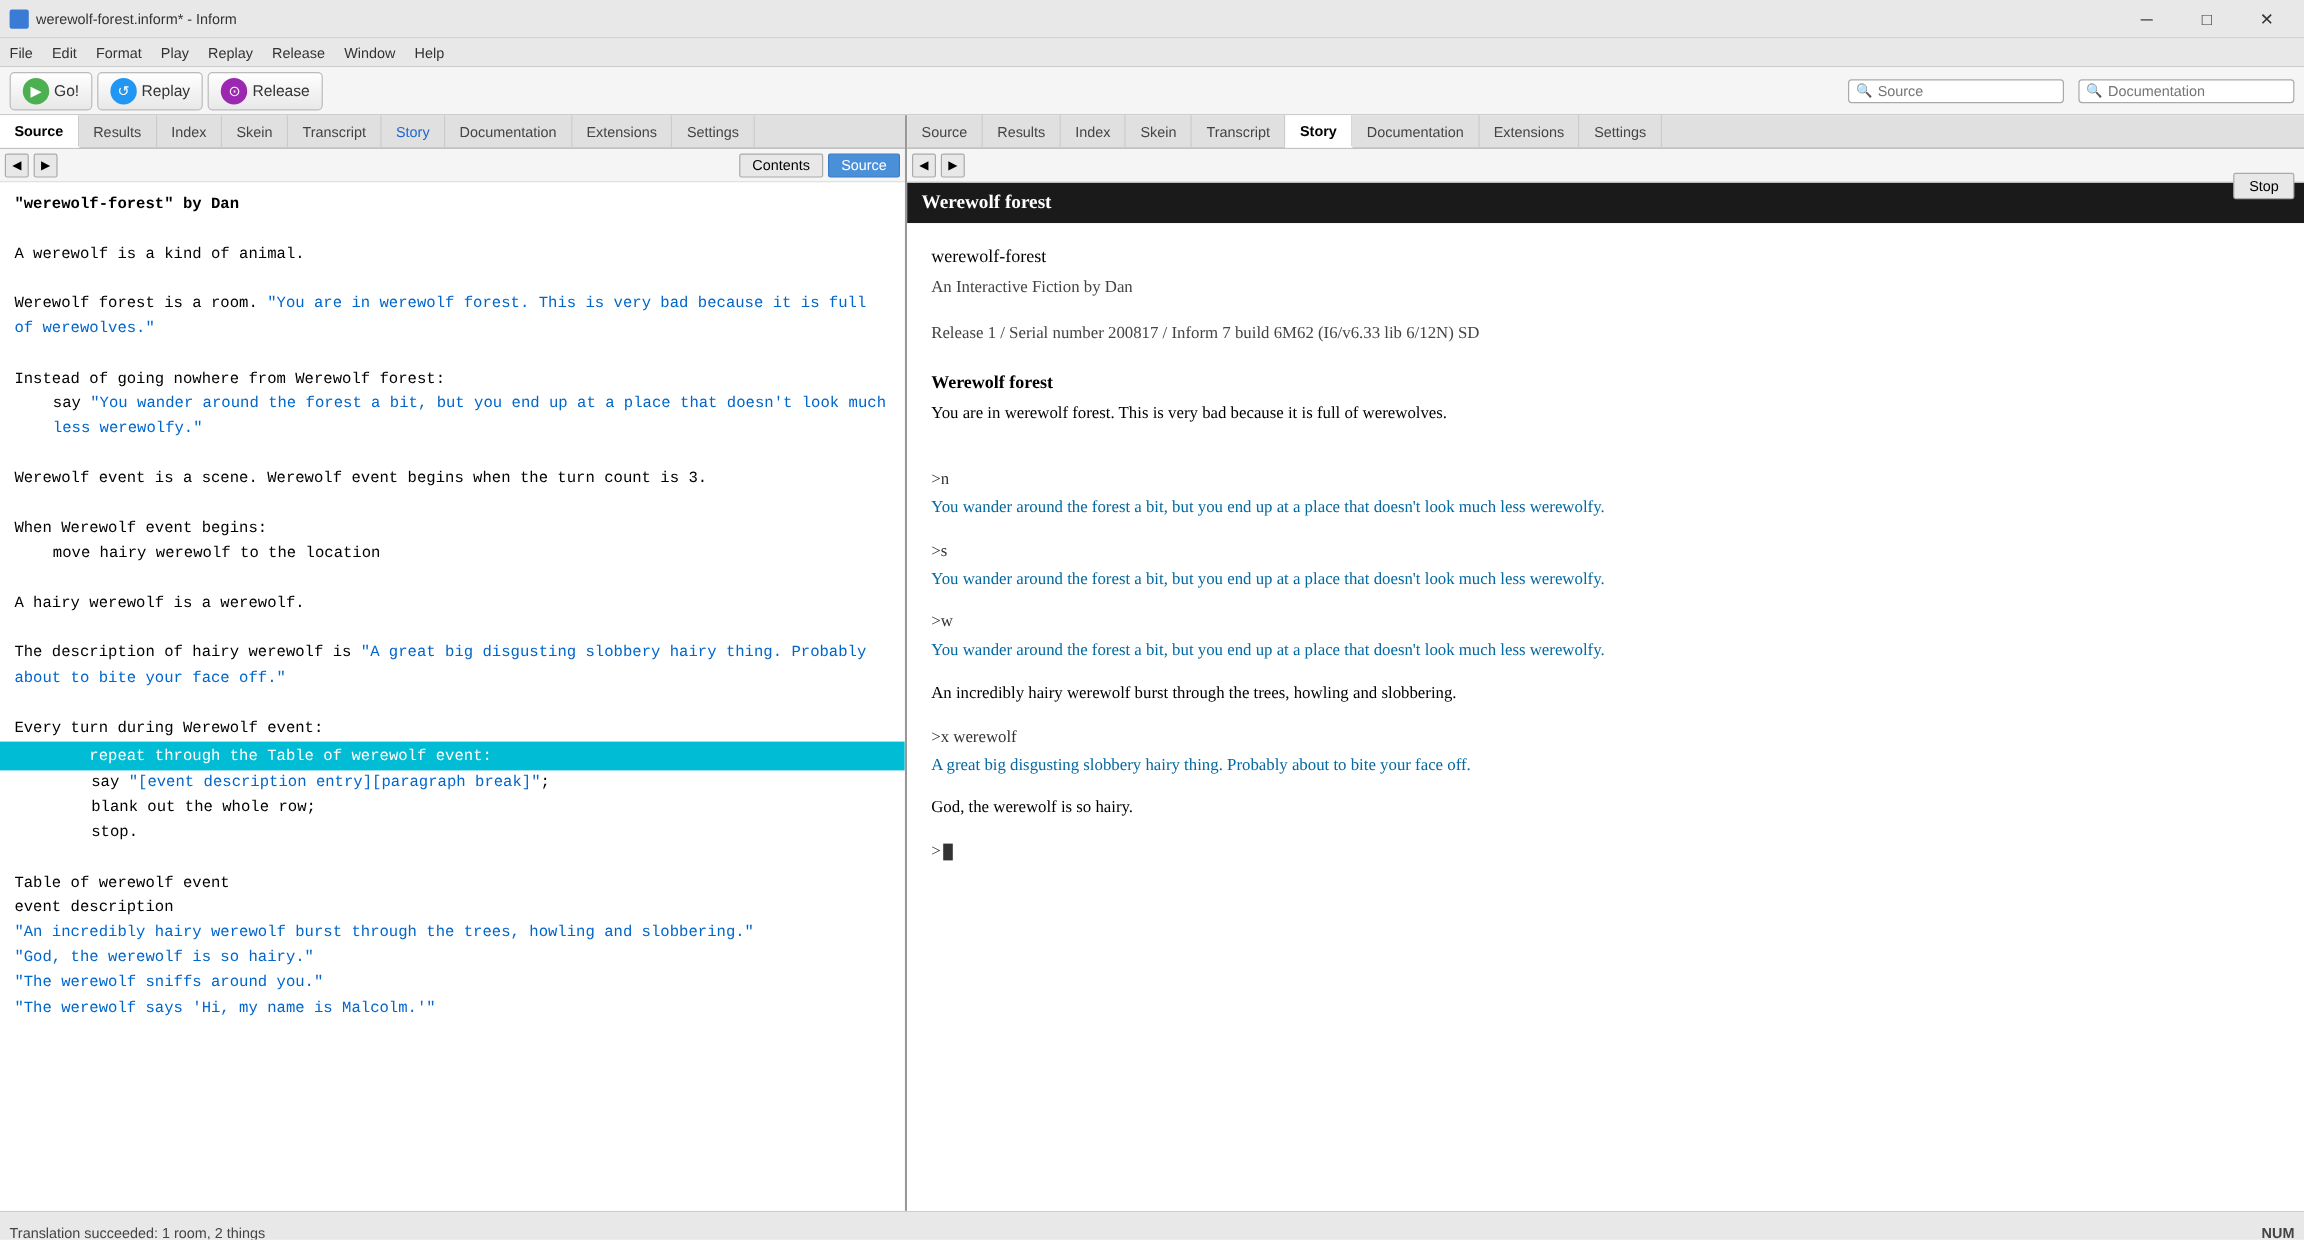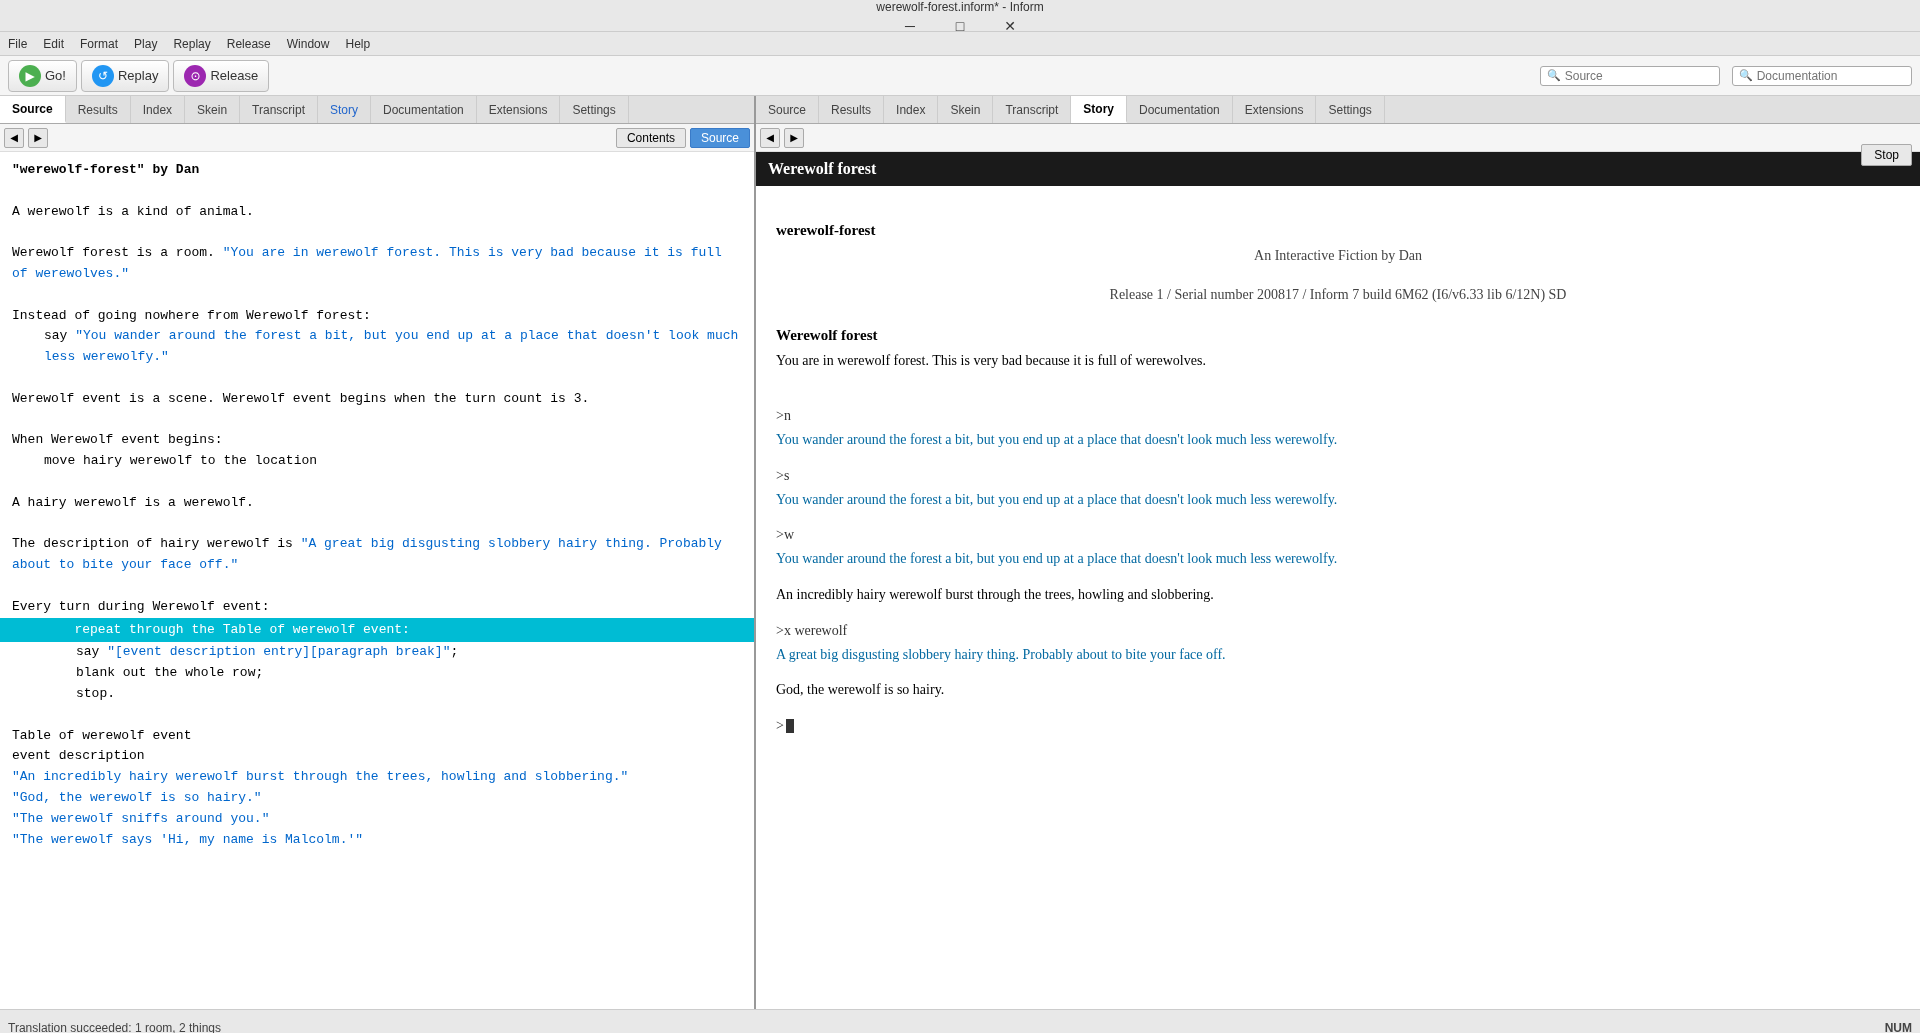--- a/index.html
+++ b/index.html
@@ -7,21 +7,20 @@
 
     
     #titlebar {
       height: 32px;
       background: #e8e8e8;
       display: flex;
       align-items: center;
       padding: 0 8px;
       border-bottom: 1px solid #ccc;
       user-select: none;
-      flex-direction: column;
     }
     #titlebar .title-icon {
       width: 16px; height: 16px;
       background: #3a7bd5;
       border-radius: 2px;
       margin-right: 6px;
       display: inline-block;
     }
     #titlebar .title-text {
       flex: 1;
@@ -238,22 +237,22 @@
     
     #story-content {
       flex: 1;
       overflow-y: auto;
       padding: 16px 20px;
       font-family: 'Georgia', serif;
       font-size: 14px;
       line-height: 1.7;
       background: white;
     }
-    .story-title { font-weight: bold; font-size: 15px; margin-top: 16px; }
-    .story-meta { color: #444; margin-bottom: 16px; text-align: center; }
+    .story-title { font-weight: normal; font-size: 15px; }
+    .story-meta { color: #444; margin-bottom: 16px; }
     .story-location { font-weight: bold; font-size: 15px; margin-top: 12px; }
     .story-desc { margin-bottom: 8px; }
     .story-command { color: #333; }
     .story-response { margin-bottom: 12px; color: #0369a1; }
     .story-input-line {
       display: flex;
       align-items: center;
       gap: 2px;
       color: #333;
     }

